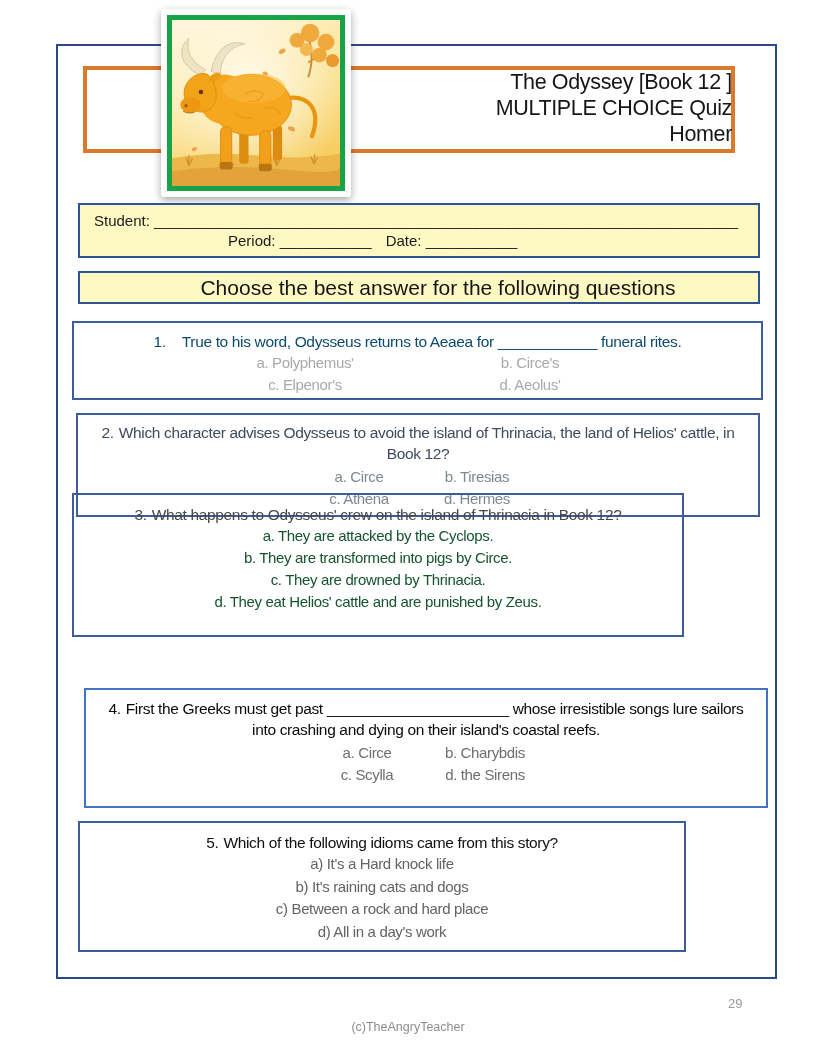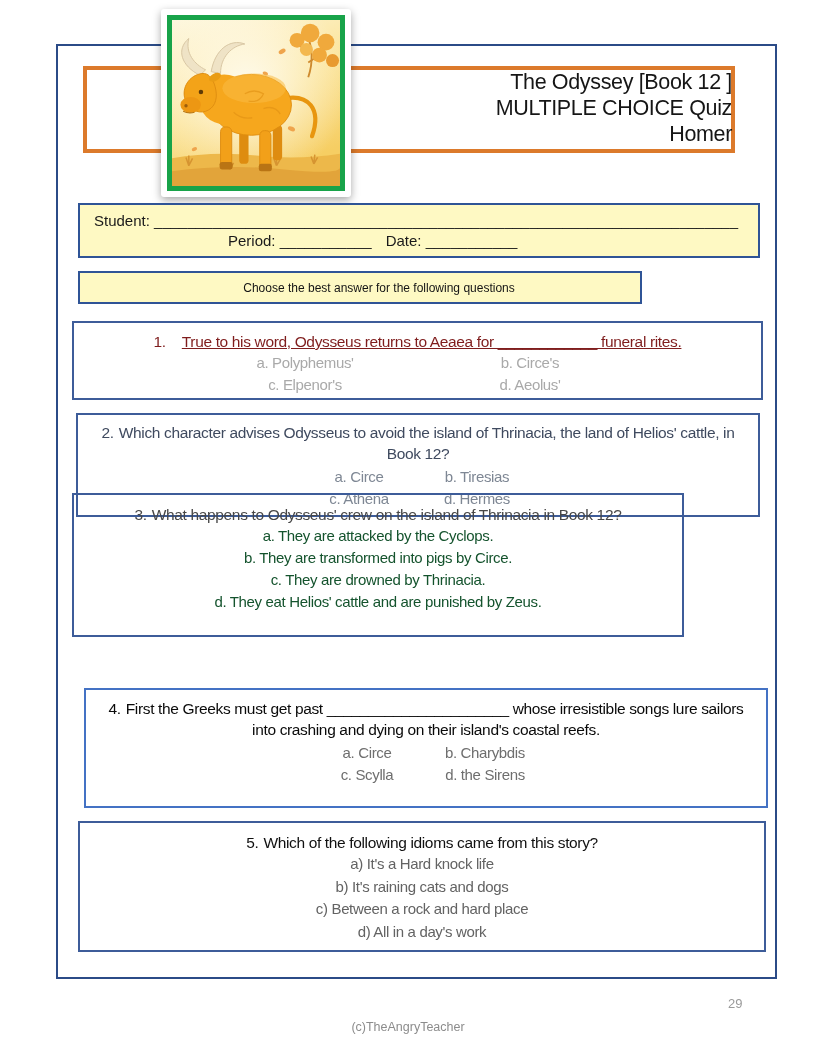--- a/index.html
+++ b/index.html
@@ -9,53 +9,53 @@
   .header-orange{left:83px;top:66px;width:652px;height:87px;border:4px solid #DC7A2B;background:#fff;}
   .title-block{left:340px;top:69px;width:392px;text-align:right;font-size:21.5px;line-height:26px;letter-spacing:-0.6px;color:#161616;}
   .bull-frame{left:161px;top:9px;width:190px;height:188px;background:#fff;padding:6px;border-radius:3px;box-shadow:0 3px 8px rgba(0,0,0,.35);}
   .bull-green{width:100%;height:100%;border:5px solid #18A349;box-sizing:border-box;overflow:hidden;}
   .bull-green svg{display:block;width:100%;height:100%;}
 
   .box{border:2px solid #2F5496;background:#fef9c3;}
   .student-box{left:78px;top:203px;width:682px;height:55px;font-size:15px;}
   .student-line1{padding:7px 14px 0 14px;white-space:nowrap;overflow:hidden;}
   .student-line2{padding:3px 0 0 148px;white-space:nowrap;}
-  .instruction-box{left:78px;top:271px;width:564px;height:33px;display:flex;align-items:center;justify-content:center;font-size:12px;color:#141414;padding-left:38px;}
+  .instruction-box{left:78px;top:271px;width:682px;height:33px;display:flex;align-items:center;justify-content:center;font-size:21px;color:#141414;padding-left:38px;}
 
   .qbox{border:2px solid #3D5C99;text-align:center;}
   .condensed{letter-spacing:-0.35px;}
   .qline{font-size:15.5px;line-height:21px;}
   .qnum{display:inline-block;}
   .opt{font-size:15px;line-height:22px;}
   .optrow{display:flex;justify-content:center;}
   .optcol{text-align:center;}
   .cols-wide .optcol{width:225px;}
   .cols-narrow .optcol{width:118px;}
 
   .q1{left:72px;top:321px;width:691px;height:79px;padding-top:8px;}
-  .q1 .qline{color:#7f1d1d;text-decoration:underline;}
+  .q1 .qline{color:#0c4a6e;}
   .q1 .opt{color:#A9A9A9;align-items:flex-end;}
   .q1 .qnum{margin-right:16px;}
 
   .q2{left:76px;top:413px;width:684px;height:104px;padding:7px 14px 0 14px;}
   .q2 .qline{color:#3F4A5F;}
   .q2 .opt{color:#7E8794;}
   .q2 .qnum{margin-right:5px;}
 
   .q3{left:72px;top:493px;width:612px;height:144px;padding-top:9px;}
   .q3 .qline{color:#474747;}
   .q3 .opt{color:#14532d;}
   .q3 .qnum{margin-right:5px;}
 
   .q4{left:84px;top:688px;width:684px;height:120px;padding:8px 14px 0 14px;border-color:#4472C4;}
   .q4 .qline{color:#0a0a0a;}
   .q4 .opt{color:#6E6E6E;}
   .q4 .qnum{margin-right:5px;}
 
-  .q5{left:78px;top:821px;width:688px;height:131px;padding-top:9px;}
+  .q5{left:78px;top:821px;width:608px;height:131px;padding-top:9px;}
   .q5 .qline{color:#101010;}
   .q5 .opt{color:#636363;line-height:22.5px;}
   .q5 .qnum{margin-right:5px;}
 
   .footer-credit{left:0;top:996px;width:816px;text-align:center;font-size:12.5px;color:#8C8C8C;margin-top:24px;}
   .footer-page{left:728px;top:996px;width:40px;text-align:left;font-size:13px;color:#9A9A9A;}
 </style>
 </head>
 <body>
 

